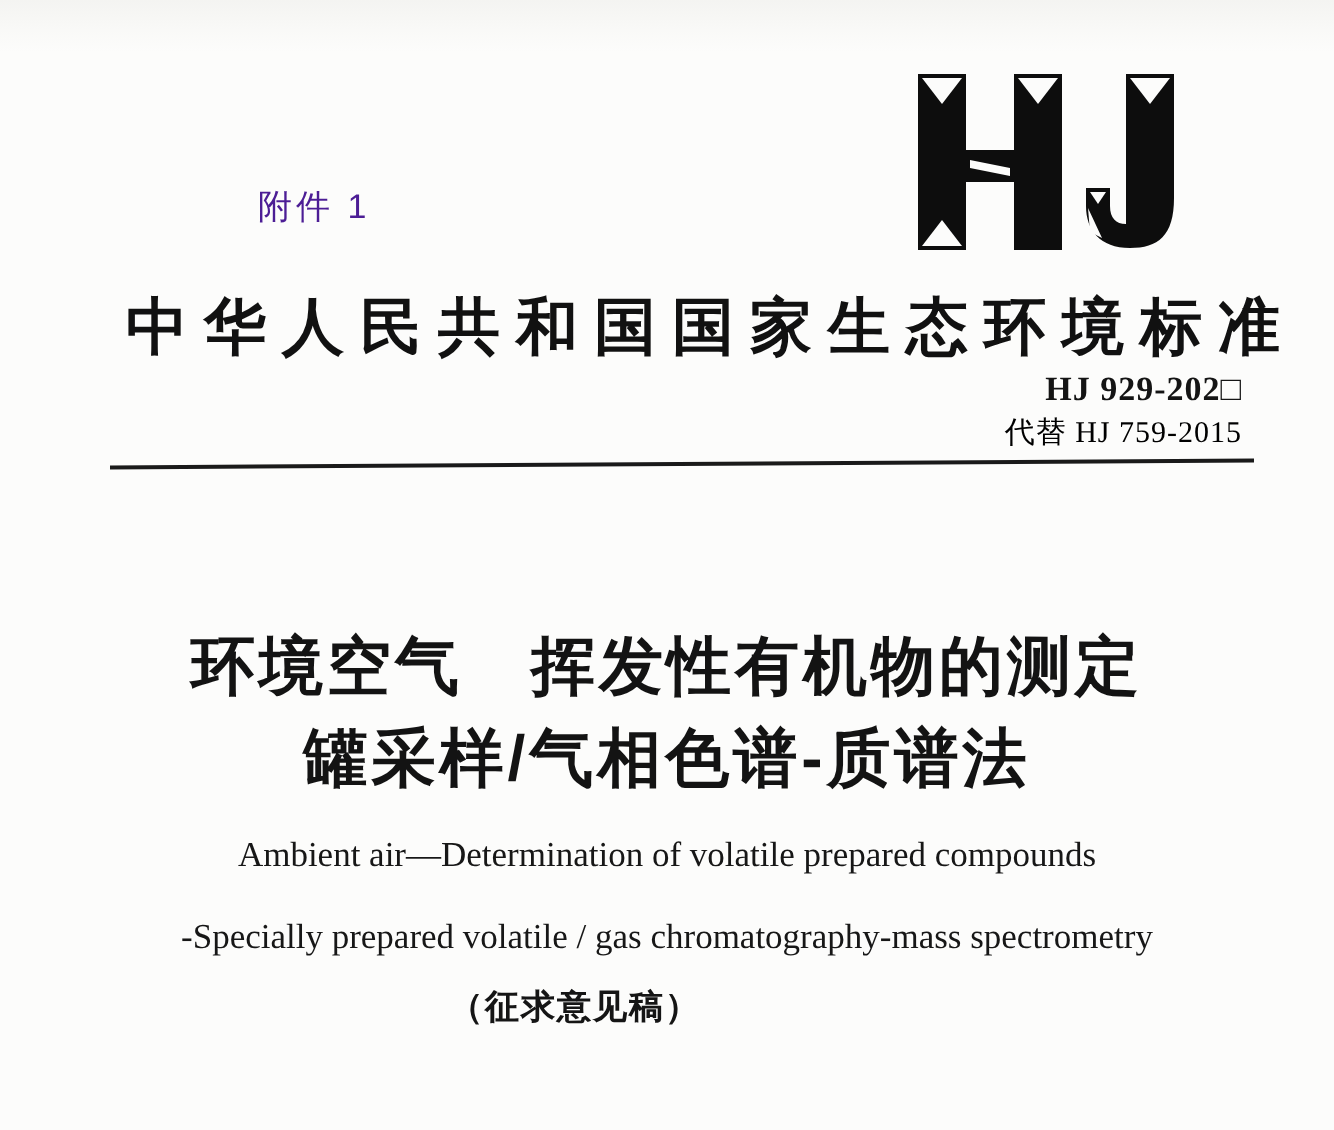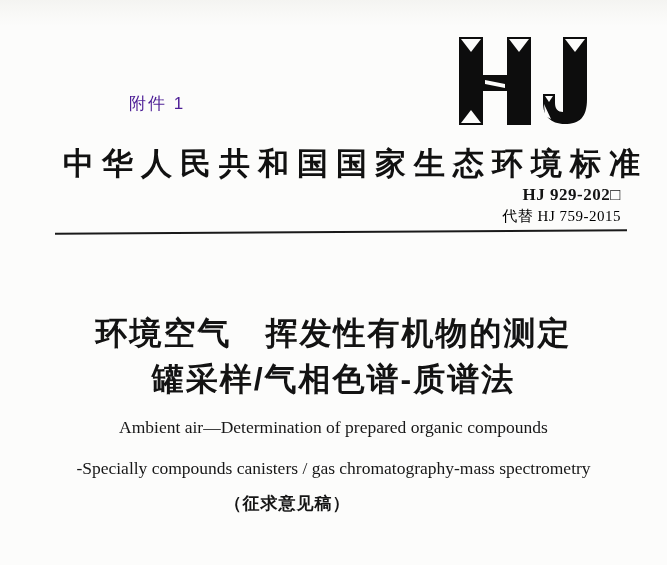--- a/index.html
+++ b/index.html
@@ -149,19 +149,19 @@
   <div class="std-no">HJ 929-202□</div>
 
   <div class="replaces">代替 HJ 759-2015</div>
 
   <div class="rule"></div>
 
   <div class="title-cn line1">环境空气　挥发性有机物的测定</div>
 
   <div class="title-cn line2">罐采样/气相色谱-质谱法</div>
 
-  <div class="title-en line1">Ambient air—Determination of prepared organic compounds</div>
+  <div class="title-en line1">Ambient air—Determination of volatile prepared compounds</div>
 
-  <div class="title-en line2">-Specially compounds canisters / gas chromatography-mass spectrometry</div>
+  <div class="title-en line2">-Specially prepared volatile / gas chromatography-mass spectrometry</div>
 
   <div class="stage-note">（征求意见稿）</div>
 
 </div>
 
 </body></html>

